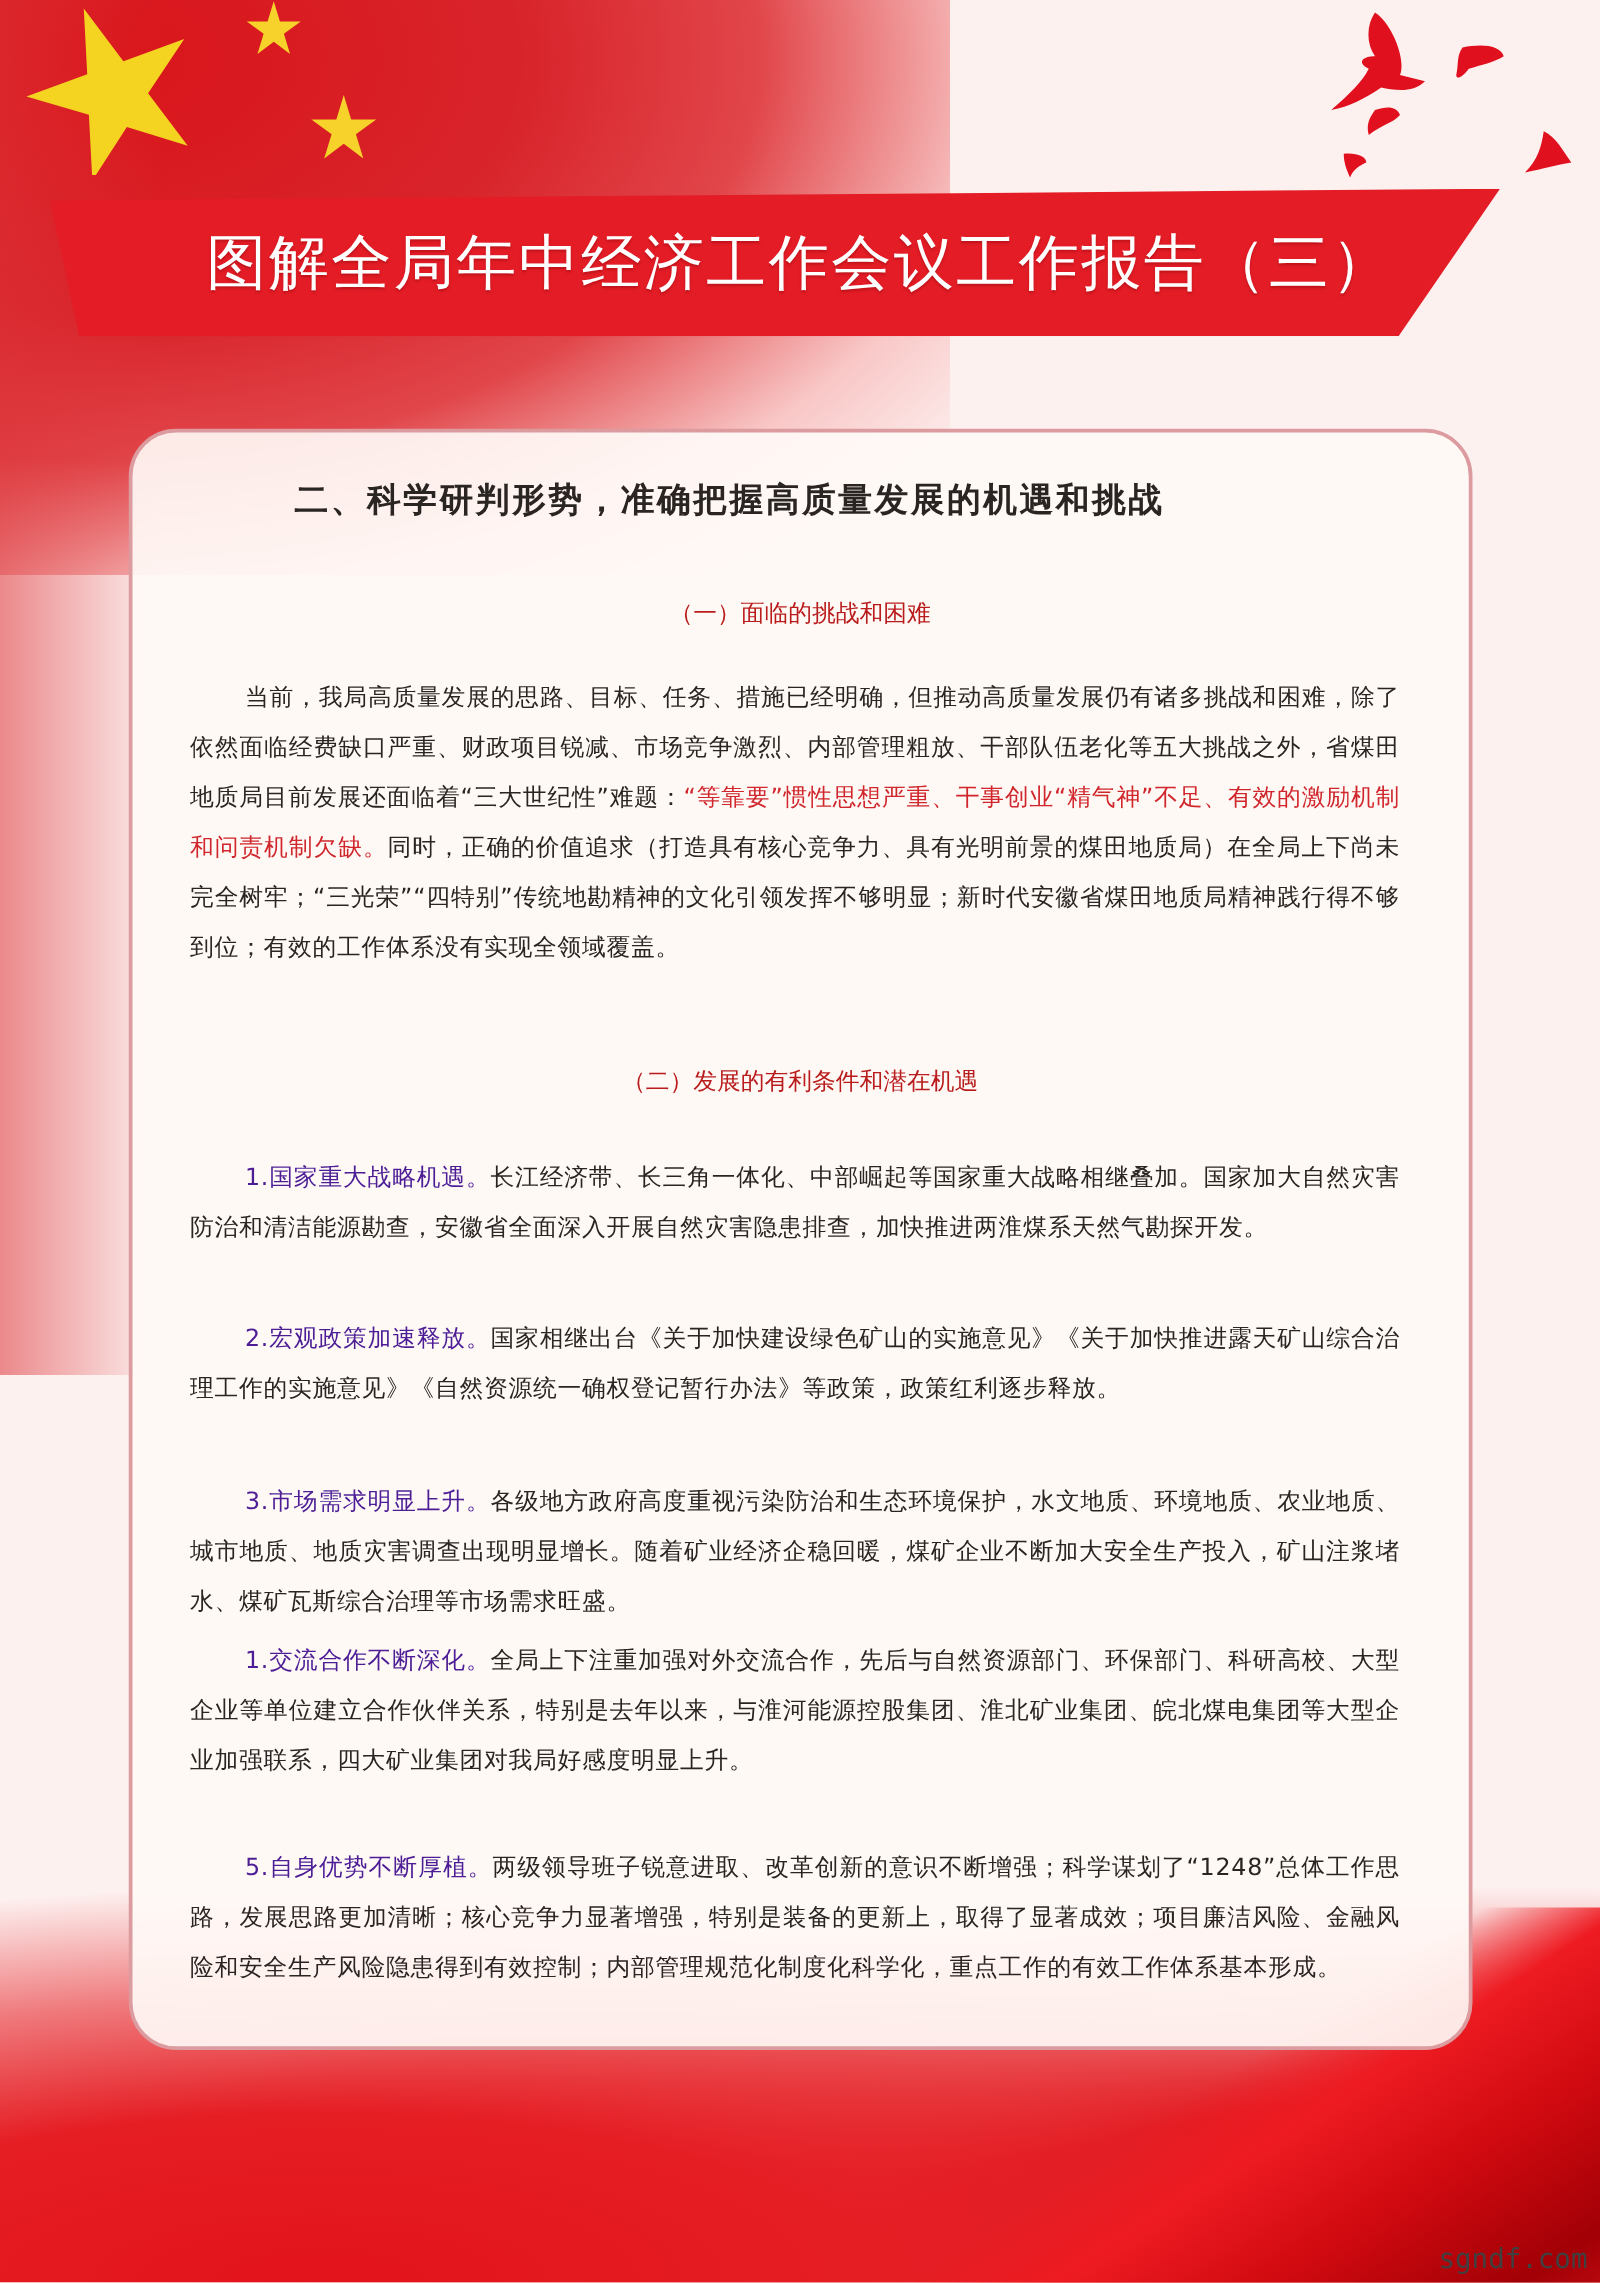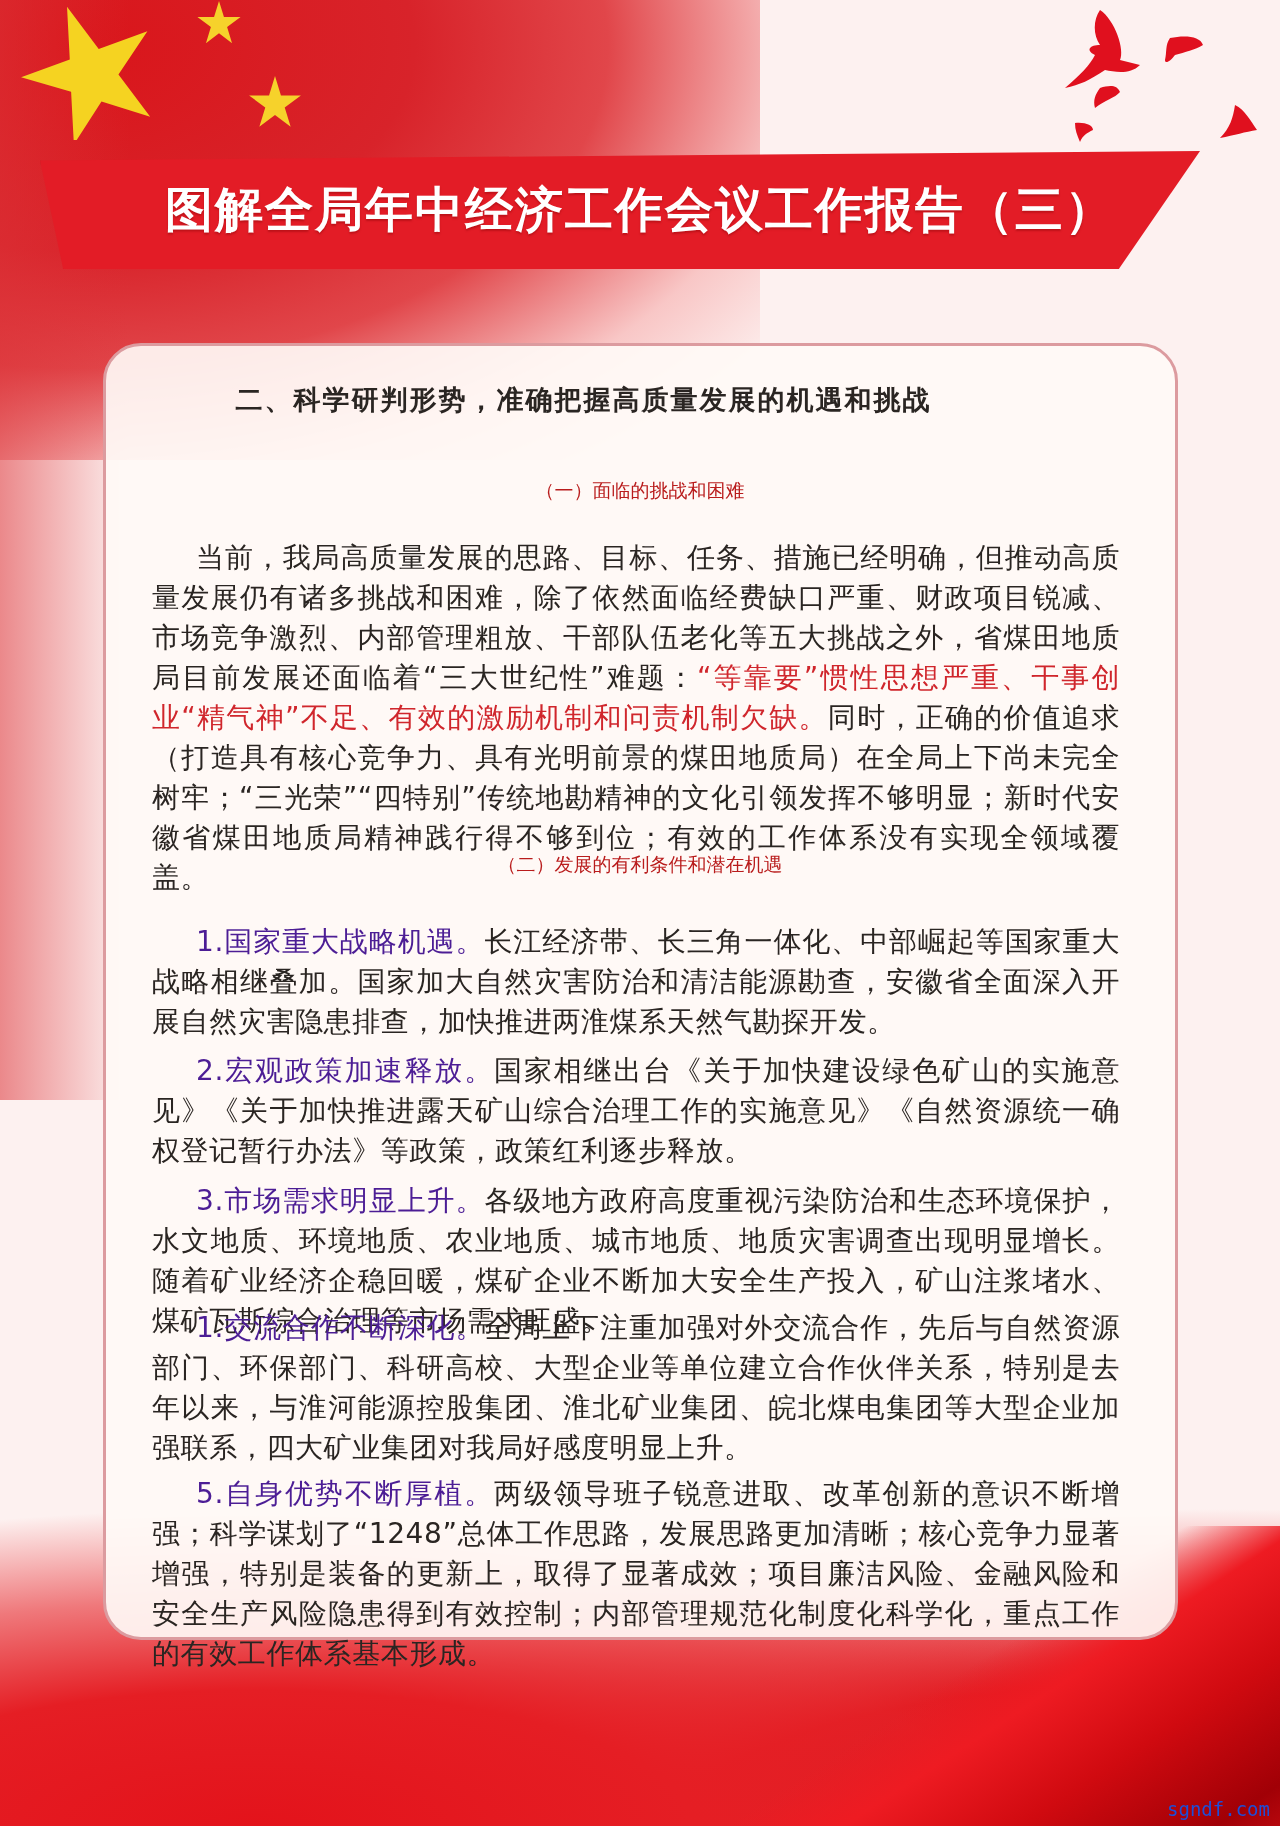--- a/index.html
+++ b/index.html
@@ -31,49 +31,49 @@
     }
     .birds { position: absolute; right: 0; top: 0; width: 240px; height: 180px; }
     .title-banner {
       position: absolute; left: 40px; top: 151px; width: 1160px; height: 118px;
       background: #e31c26;
       clip-path: polygon(0 8%, 100% 0, 93% 100%, 2% 100%);
       box-shadow: 0 4px 8px rgba(0,0,0,0.2);
     }
     .title-text {
       position: absolute; left: 150px; top: 160px; width: 980px; height: 100px;
-      color: #fff; font-size: 48px; font-weight: bold; letter-spacing: 2px;
+      color: #fff; font-size: 48px; font-weight: normal; letter-spacing: 2px;
       display: flex; align-items: center; justify-content: center;
       font-family: "DejaVu Sans", sans-serif;
       text-shadow: 0 2px 2px rgba(120,0,0,0.35);
     }
     .panel {
       position: absolute; left: 103px; top: 343px; width: 1075px; height: 1297px;
       background: rgba(255,250,246,0.92);
       border: 3px solid #dc9b9f; border-radius: 38px;
       box-sizing: border-box;
     }
     .h-main {
       position: absolute; left: 0; width: 1167px; top: 382px; text-align: center;
       font-size: 27px; font-weight: bold; color: #2a2522; letter-spacing: 2px;
     }
     .h-sub {
       position: absolute; left: 0; width: 1280px; text-align: center;
       font-size: 19px; color: #b91c1c;
     }
     .para {
       position: absolute; left: 152px; width: 968px;
-      font-size: 28px; line-height: 40px; color: #2a2522;
+      font-size: 19px; line-height: 40px; color: #2a2522;
       text-align: justify; text-indent: 44px; letter-spacing: 0.6px;
     }
     .red { color: #d0262c; }
     .lead { color: #4c1d95; }
     .watermark {
       position: absolute; right: 10px; bottom: 6px;
-      color: #1d4ed8; font-family: "DejaVu Sans Mono", monospace; font-size: 19px;
+      color: #404040; font-family: "DejaVu Sans Mono", monospace; font-size: 22px;
     }
   </style>
 </head>
 <body>
 
 <div class="bg-flag"></div>
 <div class="bg-flag-left"></div>
 
 <svg class="star" style="left:20px;top:0px" width="140" height="140" viewBox="0 0 100 100">
   <polygon points="50,2 61,38 98,38 68,60 79,96 50,74 21,96 32,60 2,38 39,38" fill="#f5d321" transform="rotate(-20 50 50)"></polygon>

